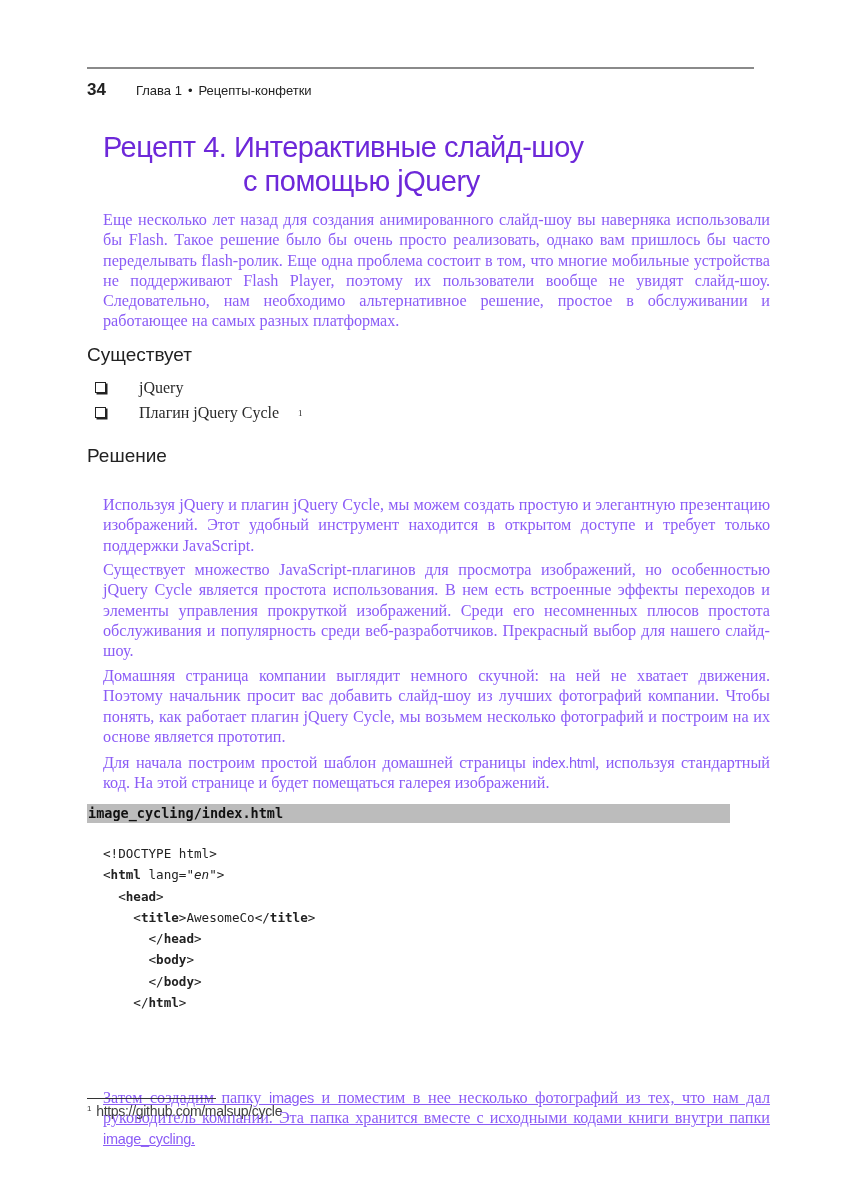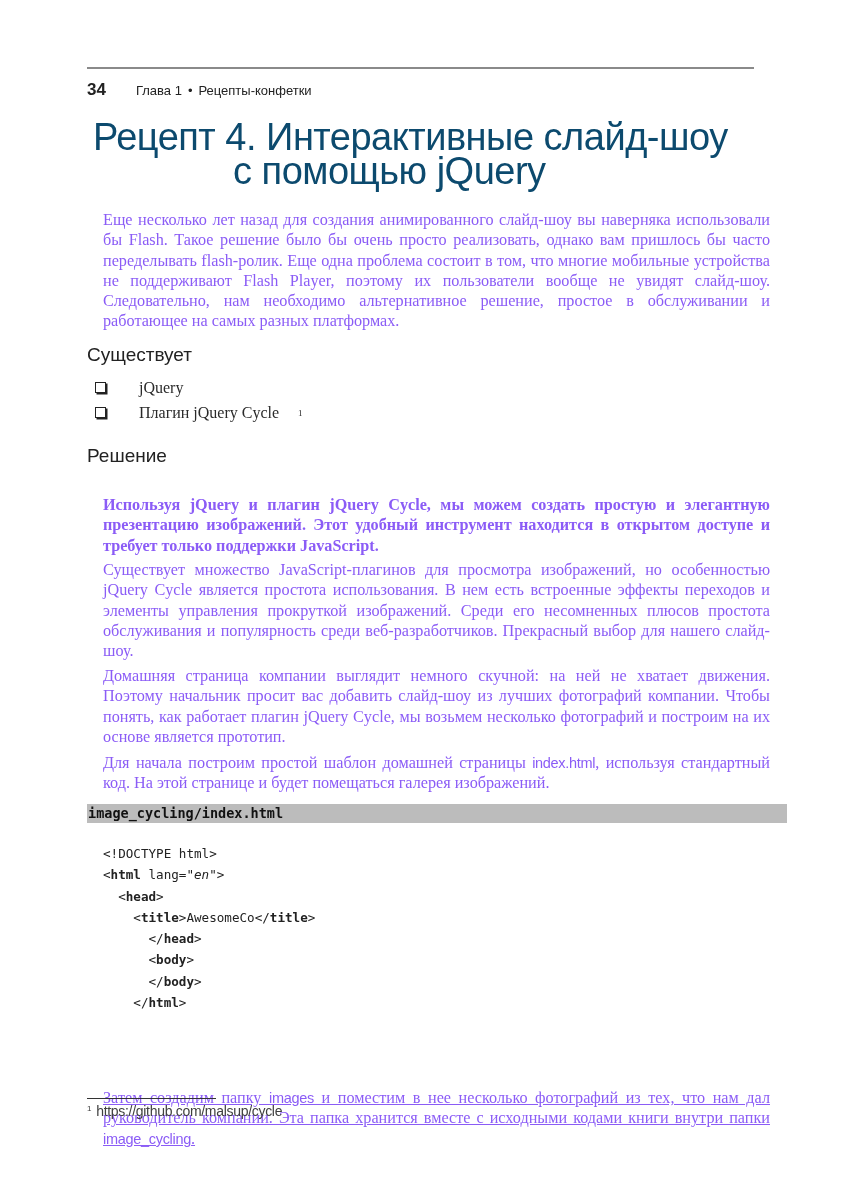--- a/index.html
+++ b/index.html
@@ -1,31 +1,31 @@
 <!DOCTYPE html>
 <html><head>
 <meta charset="utf-8">
 <style>
   html, body { margin: 0; padding: 0; background: #ffffff; }
   body { width: 841px; height: 1200px; position: relative; overflow: hidden; color: #222; }
   .top-rule { position: absolute; left: 87px; top: 67px; width: 667px; height: 2px; background: #8a8a8a; }
   .running-head { position: absolute; left: 87px; top: 80px; font-family: "Liberation Sans", sans-serif; font-size: 13px; color: #222; white-space: nowrap; }
   .running-head .pnum { font-weight: bold; font-size: 17px; margin-right: 30px; }
   .running-head .bullet { margin: 0 6px; }
-  .chapter-title { position: absolute; left: 87px; top: 114px; font-family: "Liberation Sans", sans-serif; font-size: 38px; line-height: 34px; color: #0c4a6e; font-weight: normal; margin: 6px; letter-spacing: -0.5px; }
+  .chapter-title { position: absolute; left: 87px; top: 114px; font-family: "Liberation Sans", sans-serif; font-size: 29px; line-height: 34px; color: #6d28d9; font-weight: normal; margin: 16px; letter-spacing: -0.5px; }
   .chapter-title .l2 { display: block; padding-left: 140px; }
   .prose { font-family: "Liberation Serif", serif; font-size: 16.2px; line-height: 20.3px; color: #8b5cf6; text-align: justify; margin: 16px; }
   .para { position: absolute; left: 87px; width: 667px; }
   .h2 { position: absolute; left: 87px; font-family: "Liberation Sans", sans-serif; font-size: 19px; color: #222; margin: 0; font-weight: normal; }
   .list { position: absolute; left: 95px; font-family: "Liberation Serif", serif; font-size: 16px; color: #2a2a2a; }
   .list-item { display: flex; align-items: center; height: 25px; gap: 19px; }
   .checkbox { width: 9px; height: 9px; border: 1.5px solid #222; box-shadow: 1.5px 1.5px 0 #222; margin-right: 14px; }
   sup { font-size: 9px; vertical-align: top; line-height: 1; position: relative; top: 1px; }
   .sans-inline { font-family: "Liberation Sans", sans-serif; font-size: 14.5px; letter-spacing: -0.3px; }
-  .code-header { position: absolute; left: 87px; top: 804px; width: 700px; height: 19px; background: #bcbcbc; font-family: "DejaVu Sans Mono", monospace; font-weight: bold; font-size: 13.5px; line-height: 19px; color: #111; padding-left: 1px; box-sizing: border-box; }
+  .code-header { position: absolute; left: 87px; top: 804px; width: 643px; height: 19px; background: #bcbcbc; font-family: "DejaVu Sans Mono", monospace; font-weight: bold; font-size: 13.5px; line-height: 19px; color: #111; padding-left: 1px; box-sizing: border-box; }
   .code { position: absolute; left: 87px; top: 827px; font-family: "DejaVu Sans Mono", monospace; font-size: 12.6px; color: #222; margin: 16px; }
   .code-line { height: 21.3px; line-height: 21.3px; white-space: pre; }
   .code-line b { font-weight: bold; }
   .code-line i { font-style: italic; }
   .fn-rule { position: absolute; left: 87px; top: 1098px; width: 129px; height: 1px; background: #333; }
   .footnote { position: absolute; left: 87px; top: 1103px; font-family: "Liberation Sans", sans-serif; font-size: 14px; color: #404040; letter-spacing: -0.3px; }
   .footnote sup { font-size: 8px; top: 2px; margin-right: 5px; }
 </style>
 </head>
 <body>
@@ -52,21 +52,21 @@
   </div>
   <div class="list-item">
     <span class="checkbox"></span>
     <span>Плагин jQuery Cycle</span>
       <sup>1</sup>
   </div>
 </div>
 
 <h2 class="h2" style="top:445px;">Решение</h2>
 
-<p class="prose para" style="top:479px;font-weight:bold;">Используя jQuery и плагин jQuery Cycle, мы можем создать простую и элегантную презентацию изображений. Этот удобный инструмент находится в открытом доступе и требует только поддержки JavaScript.</p>
+<p class="prose para" style="top:479px;">Используя jQuery и плагин jQuery Cycle, мы можем создать простую и элегантную презентацию изображений. Этот удобный инструмент находится в открытом доступе и требует только поддержки JavaScript.</p>
 <p class="prose para" style="top:544px;">Существует множество JavaScript-плагинов для просмотра изображений, но особенностью jQuery Cycle является простота использования. В нем есть встроенные эффекты переходов и элементы управления прокруткой изображений. Среди его несомненных плюсов простота обслуживания и популярность среди веб-разработчиков. Прекрасный выбор для нашего слайд-шоу.</p>
 <p class="prose para" style="top:650px;">Домашняя страница компании выглядит немного скучной: на ней не хватает движения. Поэтому начальник просит вас добавить слайд-шоу из лучших фотографий компании. Чтобы понять, как работает плагин jQuery Cycle, мы возьмем несколько фотографий и построим на их основе является прототип.</p>
 <p class="prose para" style="top:737px;"><span>Для начала построим простой шаблон домашней страницы </span><span class="sans-inline">index.html</span><span>, используя стандартный код. На этой странице и будет помещаться галерея изображений.</span></p>
 
 <div class="code-header">image_cycling/index.html</div>
 
 <div class="code">
   <div class="code-line"><span>&lt;!DOCTYPE html&gt;</span></div>
   <div class="code-line"><span>&lt;</span><b>html</b><span> lang="</span><i>en</i><span>"&gt;</span></div>
   <div class="code-line"><span>  &lt;</span><b>head</b><span>&gt;</span></div>

